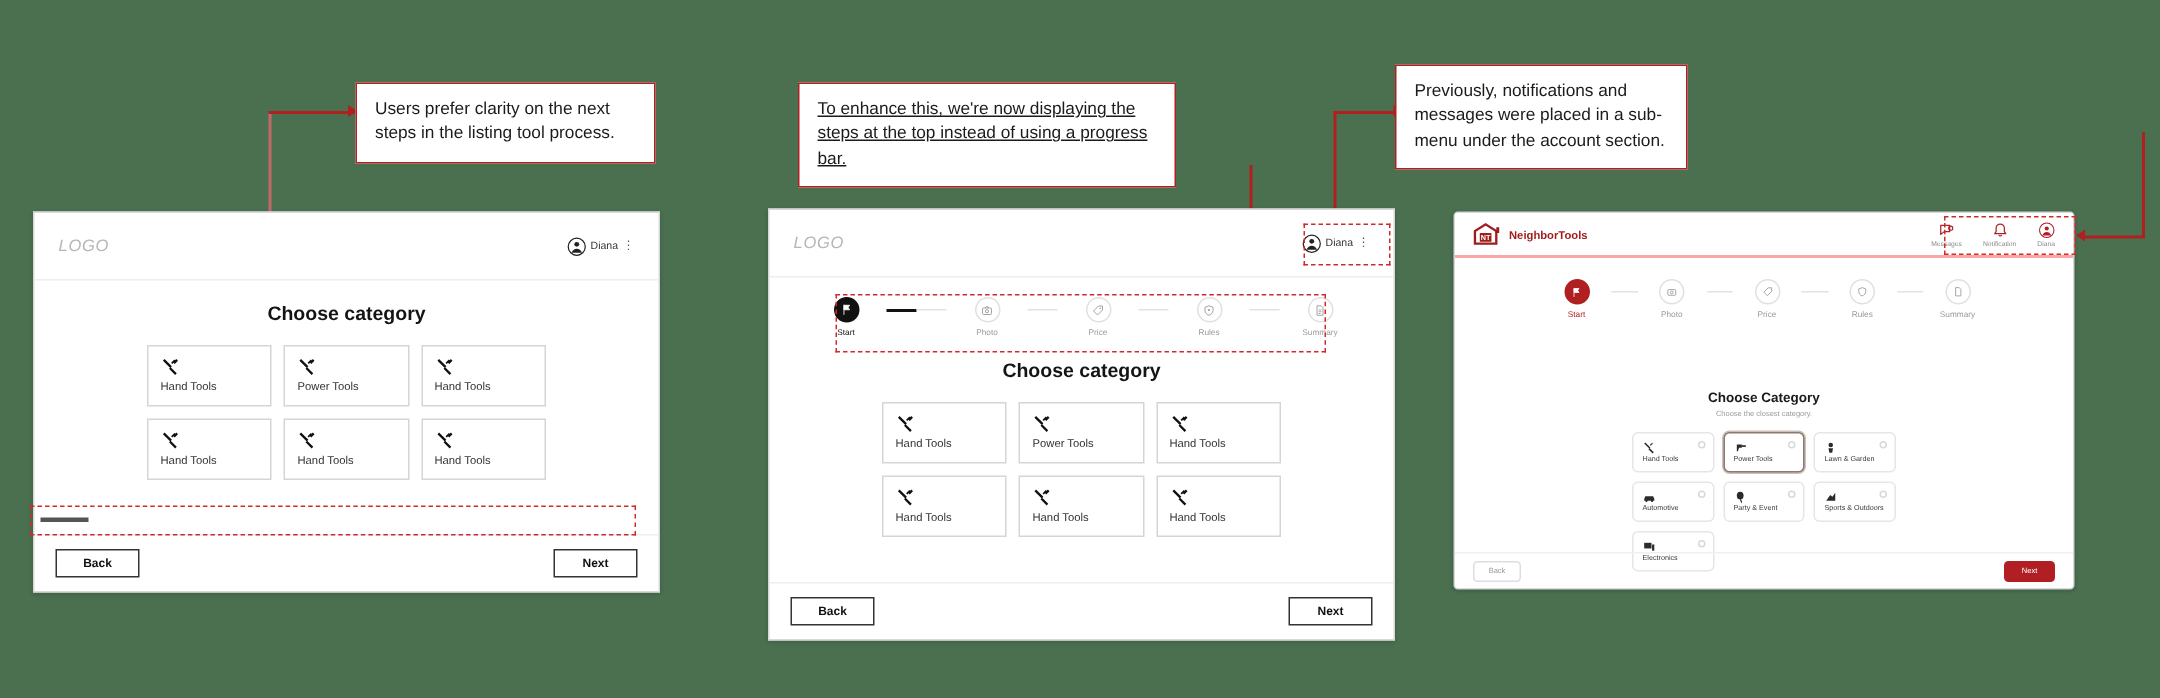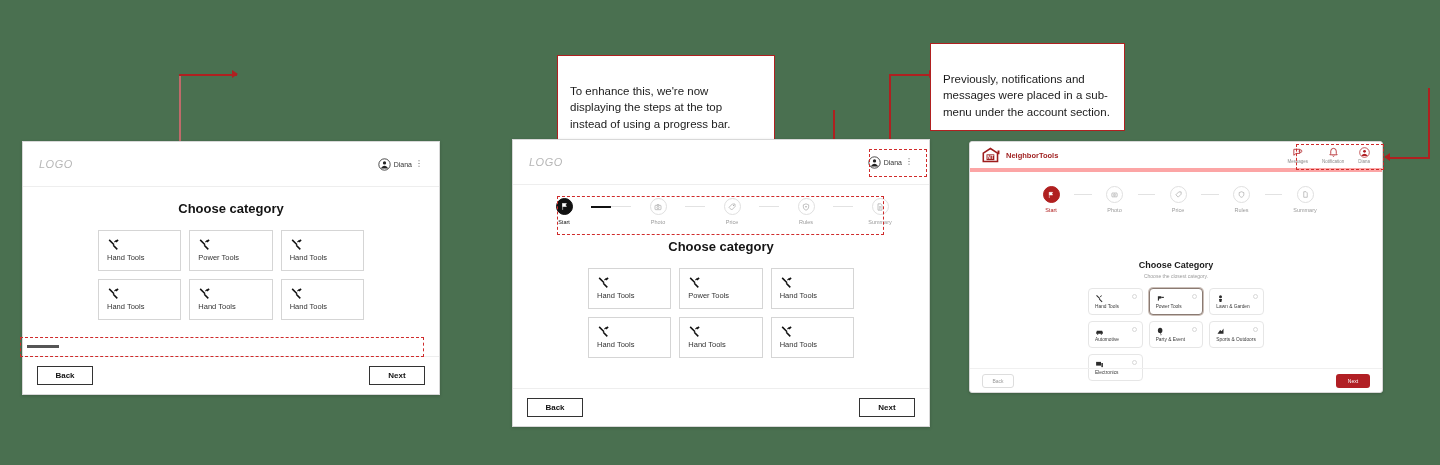--- a/index.html
+++ b/index.html
@@ -33,21 +33,21 @@
   }
   .dot {
     position: absolute; width: 6px; height: 6px; border-radius: 50%;
     background: #b02020;
   }
 
   
   .callout {
     position: absolute; background: #ffffff;
     border: 1.5px solid #b02020;
-    padding: 27px 12px 10px 12px;
+    padding: 9px 12px 10px 12px;
     font-size: 11.5px; line-height: 1.42; color: #1b1b1b;
   }
 
   
   .panel {
     position: absolute; background: #ffffff;
     border: 1px solid #d8d8d8;
     box-shadow: 0 1px 3px rgba(0,0,0,.18);
     overflow: hidden;
   }
@@ -107,21 +107,21 @@
   .step-dot.active { background: #111; border-color: #111; }
   .step-dot.active-red { background: #b02020; border-color: #b02020; }
   .step-lbl { font-size: 5.5px; color: #9a9a9a; margin-top: 4px; }
   .step-lbl.on { color: #111; }
   .step-lbl.on-red { color: #b02020; }
   .step-bar { height: 1px; background: #e2e2e2; flex: 1; margin-top: 8px; }
   .step-bar.filled { background: #111; height: 2px; margin-top: 7.5px; }
 
   
   .hf-header {
-    height: 30px; border-bottom: 4px solid #fca5a5; background: #fff;
+    height: 30px; border-bottom: 2px solid #fca5a5; background: #fff;
     display: flex; align-items: center; justify-content: space-between;
     padding: 0 12px;
   }
   .hf-logo { display: flex; align-items: center; gap: 2px; }
   .hf-logo-name { font-size: 7.5px; font-weight: 700; color: #9e1c1c; }
   .hf-actions { display: flex; align-items: center; gap: 14px; }
   .hf-action { display: flex; flex-direction: column; align-items: center; gap: 1px; }
   .hf-action-lbl { font-size: 4.5px; color: #8a8a8a; }
   .hf-title { text-align: center; font-size: 9px; font-weight: 700; color: #1a1a1a; }
   .hf-sub { text-align: center; font-size: 5px; color: #9b9b9b; margin-top: 3px; }
@@ -170,21 +170,22 @@
 
   <div class="conn conn-h" style="left:889px; top:74px; width:45px;"></div>
   <div class="arrow-r" style="left:929px; top:70px;"></div>
   <div class="conn conn-v" style="left:889px; top:74px; height:82px;"></div>
   <div class="dot" style="left:886px; top:152px;"></div>
 
   <div class="conn conn-v" style="left:1428px; top:88px; height:70px;"></div>
   <div class="conn conn-h" style="left:1390px; top:157px; width:40px;"></div>
   <div class="arrow-l" style="left:1384px; top:153px;"></div>
 
-  <div class="callout" style="left:557px; top:55px; width:218px;">To enhance this, we're now displaying the steps at the top instead of using a progress bar.</div>
+  <div class="callout" style="left:237px; top:55px; width:200px;">Users prefer clarity on the next steps in the listing tool process.</div>
+  <div class="callout" style="left:532px; top:55px; width:252px;text-decoration:underline;">To enhance this, we're now displaying the steps at the top instead of using a progress bar.</div>
   <div class="callout" style="left:930px; top:43px; width:195px;">Previously, notifications and messages were placed in a sub-menu under the account section.</div>
 
   <div class="panel" style="left:22px; top:141px; width:418px; height:254px;">
 
     <div class="wf-header">
       <div class="logo-text">LOGO</div>
       <div class="user-chip">
         <svg class="avatar-ic" viewBox="0 0 24 24">
           <circle cx="12" cy="12" r="10.5" fill="none" stroke="#222" stroke-width="1.5"></circle>
           <circle cx="12" cy="9" r="3" fill="#222"></circle>

